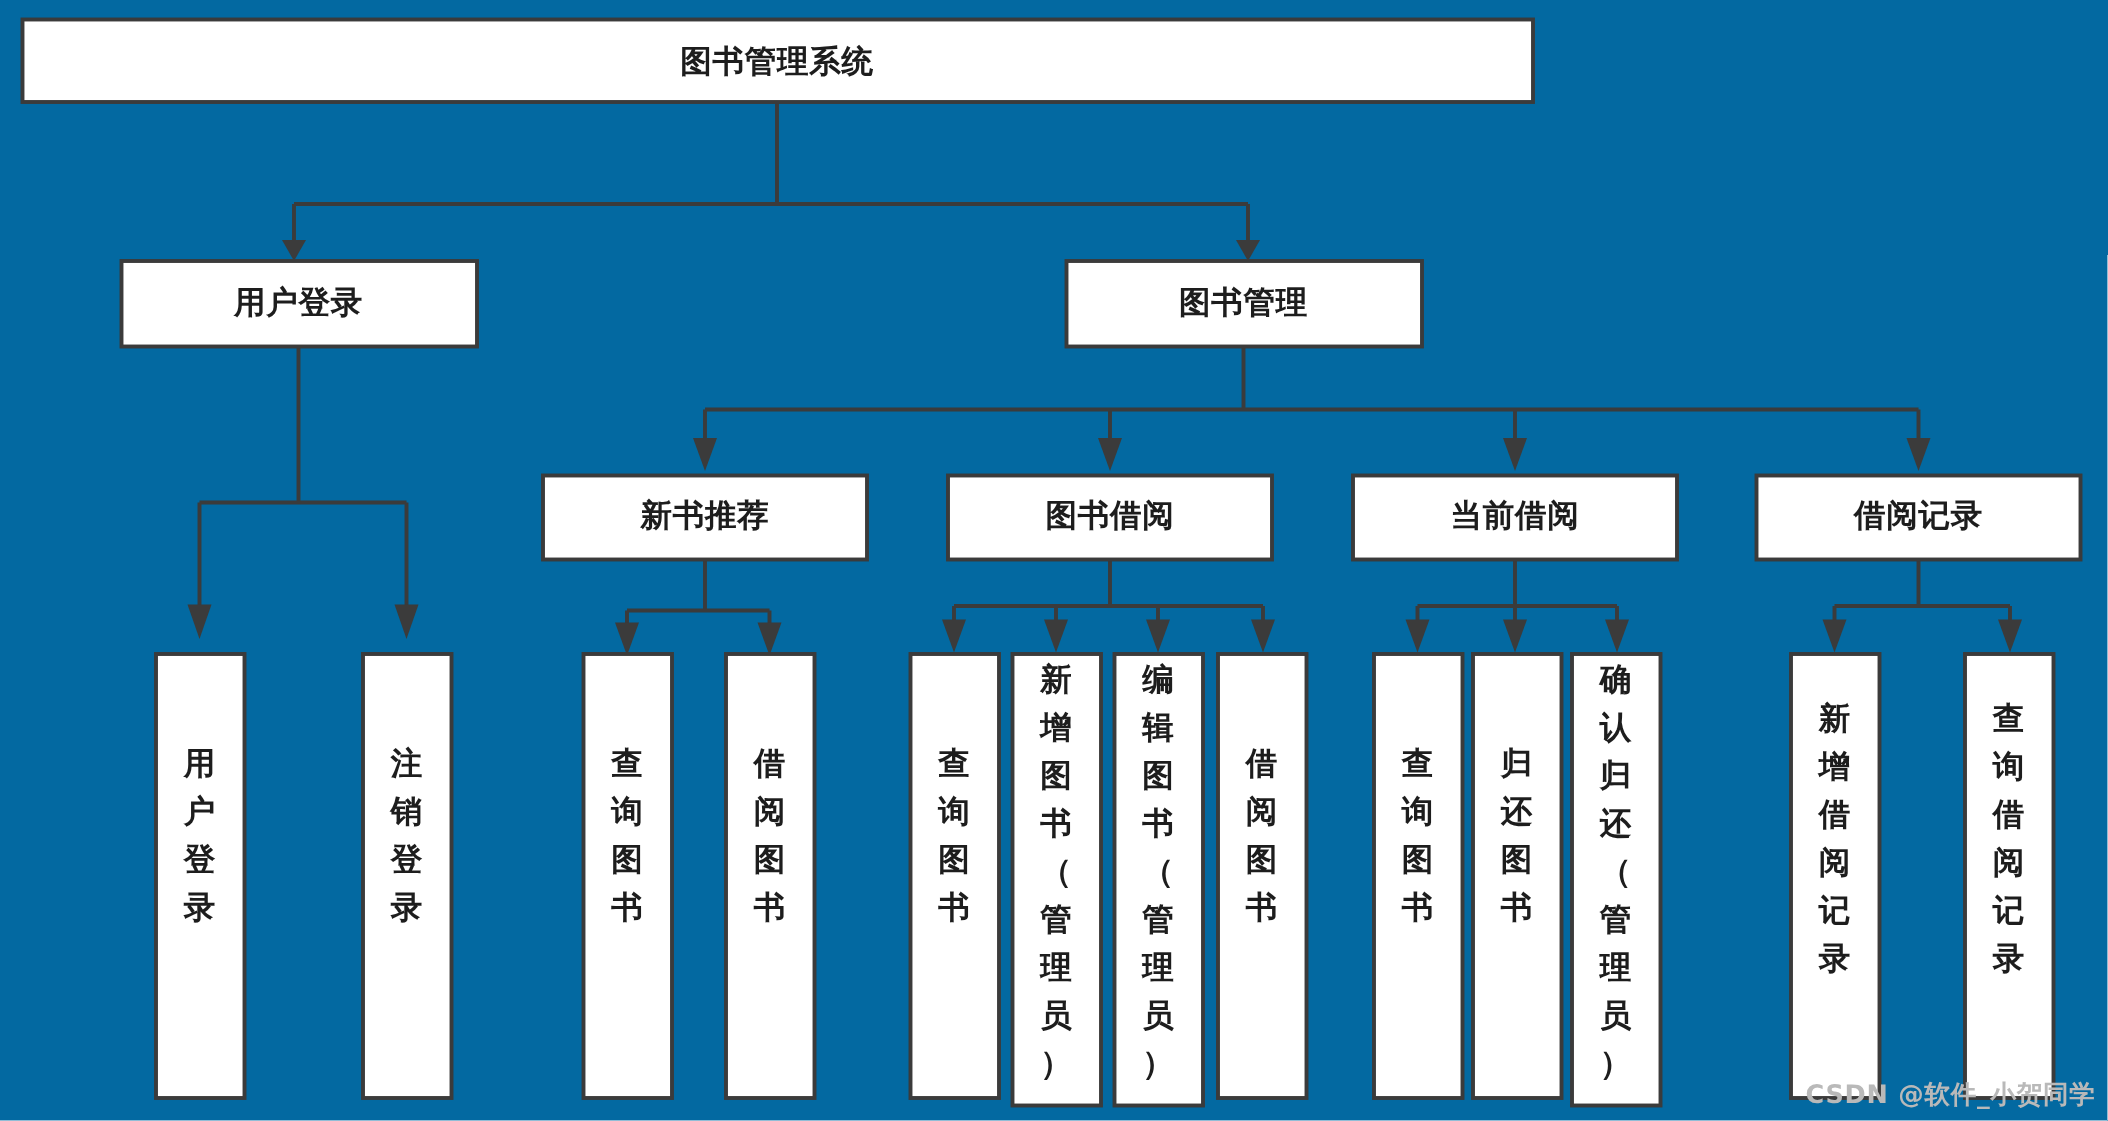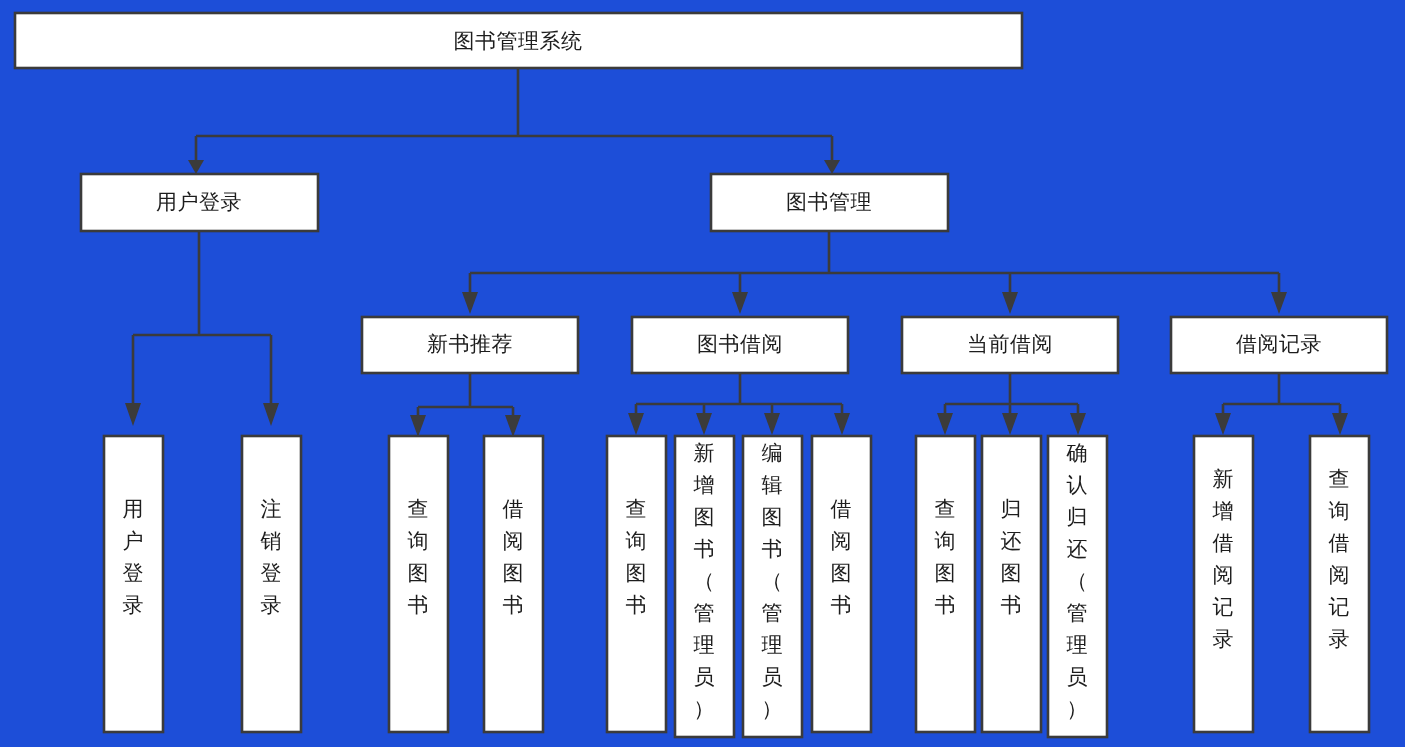--- a/index.html
+++ b/index.html
@@ -8,22 +8,23 @@
     padding: 0;
     background: #ffffff;
   }
   body {
     font-family: "DejaVu Sans", "Liberation Sans", sans-serif;
   }
   #diagram-root {
     position: relative;
     width: 1405px;
     height: 747px;
-    background: #1d4ed8;
+    background: #0369a1;
     overflow: hidden;
+    font-weight: bold;
   }
   svg#tree-svg {
     position: absolute;
     left: 0;
     top: 0;
     width: 1405px;
     height: 747px;
     display: block;
   }
   .node-box {
@@ -199,13 +200,14 @@
       <rect class="node-box" x="1194" y="436" width="59" height="296"></rect>
       <text class="node-label-v" x="1223" y="486" text-anchor="middle"><tspan x="1223" y="486" text-anchor="middle">新</tspan><tspan x="1223" y="518" text-anchor="middle">增</tspan><tspan x="1223" y="550" text-anchor="middle">借</tspan><tspan x="1223" y="582" text-anchor="middle">阅</tspan><tspan x="1223" y="614" text-anchor="middle">记</tspan><tspan x="1223" y="646" text-anchor="middle">录</tspan></text>
     </g>
     <g>
       <rect class="node-box" x="1310" y="436" width="59" height="296"></rect>
       <text class="node-label-v" x="1339" y="486" text-anchor="middle"><tspan x="1339" y="486" text-anchor="middle">查</tspan><tspan x="1339" y="518" text-anchor="middle">询</tspan><tspan x="1339" y="550" text-anchor="middle">借</tspan><tspan x="1339" y="582" text-anchor="middle">阅</tspan><tspan x="1339" y="614" text-anchor="middle">记</tspan><tspan x="1339" y="646" text-anchor="middle">录</tspan></text>
     </g>
 
   </svg>
 
+  <div class="watermark-text">CSDN @软件_小贺同学</div>
 </div>
 
 </body></html>

